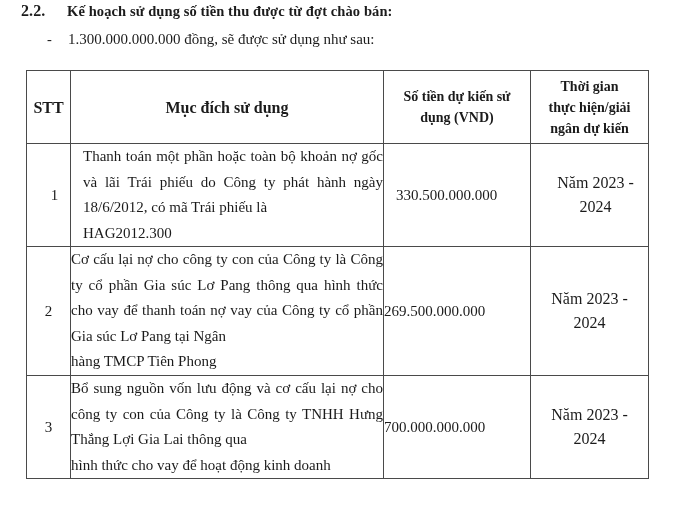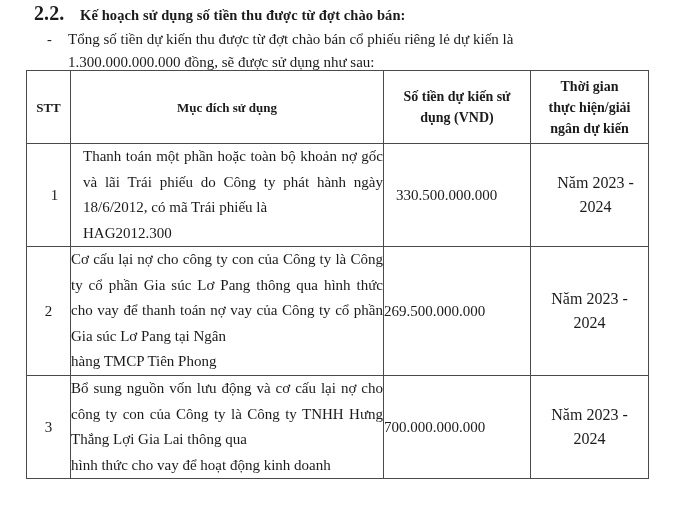--- a/index.html
+++ b/index.html
@@ -27,23 +27,23 @@
   .heading-row {
     position: absolute;
     left: 0;
     top: 2px;
     width: 675px;
     display: flex;
     align-items: baseline;
   }
   .heading-number {
     width: 46px;
-    margin-left: 34px;
+    margin-left: 21px;
     font-weight: bold;
-    font-size: 20px;
+    font-size: 16px;
     letter-spacing: 0.1px;
   }
   .heading-title {
     font-weight: bold;
     font-size: 14.5px;
     letter-spacing: 0.1px;
     white-space: nowrap;
   }
 
   
@@ -92,21 +92,21 @@
     vertical-align: middle;
     padding: 0;
   }
   col.c-stt    { width: 44px;  }
   col.c-purpose{ width: 313px; }
   col.c-amount { width: 147px; }
   col.c-time   { width: 118px; }
 
   thead th {
     font-weight: bold;
-    font-size: 13px;
+    font-size: 16px;
     line-height: 21px;
     text-align: center;
     height: 72px;
     padding: 2px 6px;
   }
   thead th.th-amount,
   thead th.th-time {
     font-size: 14px;
   }
 
@@ -145,21 +145,20 @@
 <div class="page">
 
   <div class="heading-row">
     <span class="heading-number">2.2.</span>
     <span class="heading-title">Kế hoạch sử dụng số tiền thu được từ đợt chào bán:</span>
   </div>
 
   <div class="intro-row">
     <span class="intro-dash">-</span>
     <div class="intro-text">
-      <span>Tổng số tiền dự kiến thu được từ đợt chào bán cổ phiếu riêng lẻ dự kiến là</span>
       <span class="last-line">1.300.000.000.000 đồng, sẽ được sử dụng như sau:</span>
     </div>
   </div>
 
   <div class="table-wrap">
     <table class="plan">
       <colgroup>
         <col class="c-stt">
         <col class="c-purpose">
         <col class="c-amount">

